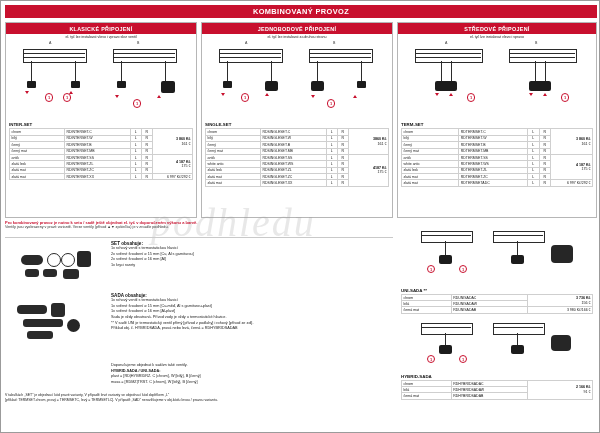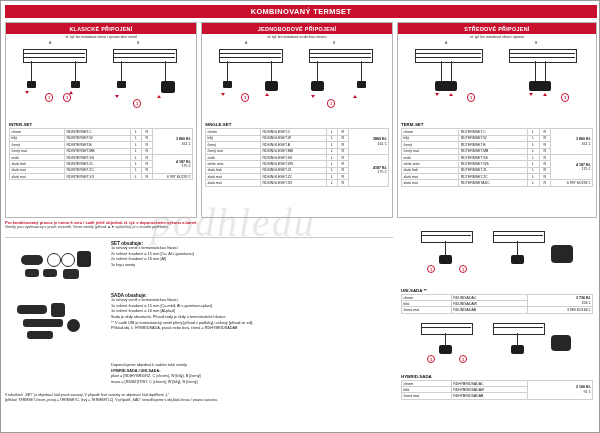--- a/index.html
+++ b/index.html
@@ -96,21 +96,21 @@
     position:absolute;left:4px;top:392px;width:380px;
     font-size:3.5px;line-height:1.45;color:#222;
   }
   .divline{position:absolute;background:#c9c9c9;height:0.6px;}
 </style>
 </head>
 <body>
 
 <div class="page">
 
-  <div class="main-title">KOMBINOVANÝ TERMSET</div>
+  <div class="main-title">KOMBINOVANÝ PROVOZ</div>
 
   <div class="col c1">
     <div class="col-head">KLASICKÉ PŘIPOJENÍ</div>
     <div class="col-sub">el. tyč lze instalovat vlevo i vpravo skrz ventil</div>
 
     <div class="diagram">
       <span class="dlabel" style="left:40px;top:0px;">A</span>
       <span class="dlabel" style="left:128px;top:0px;">B</span>
 
       <div class="rad" style="left:14px;top:8px;width:62px;height:12px;"></div>

